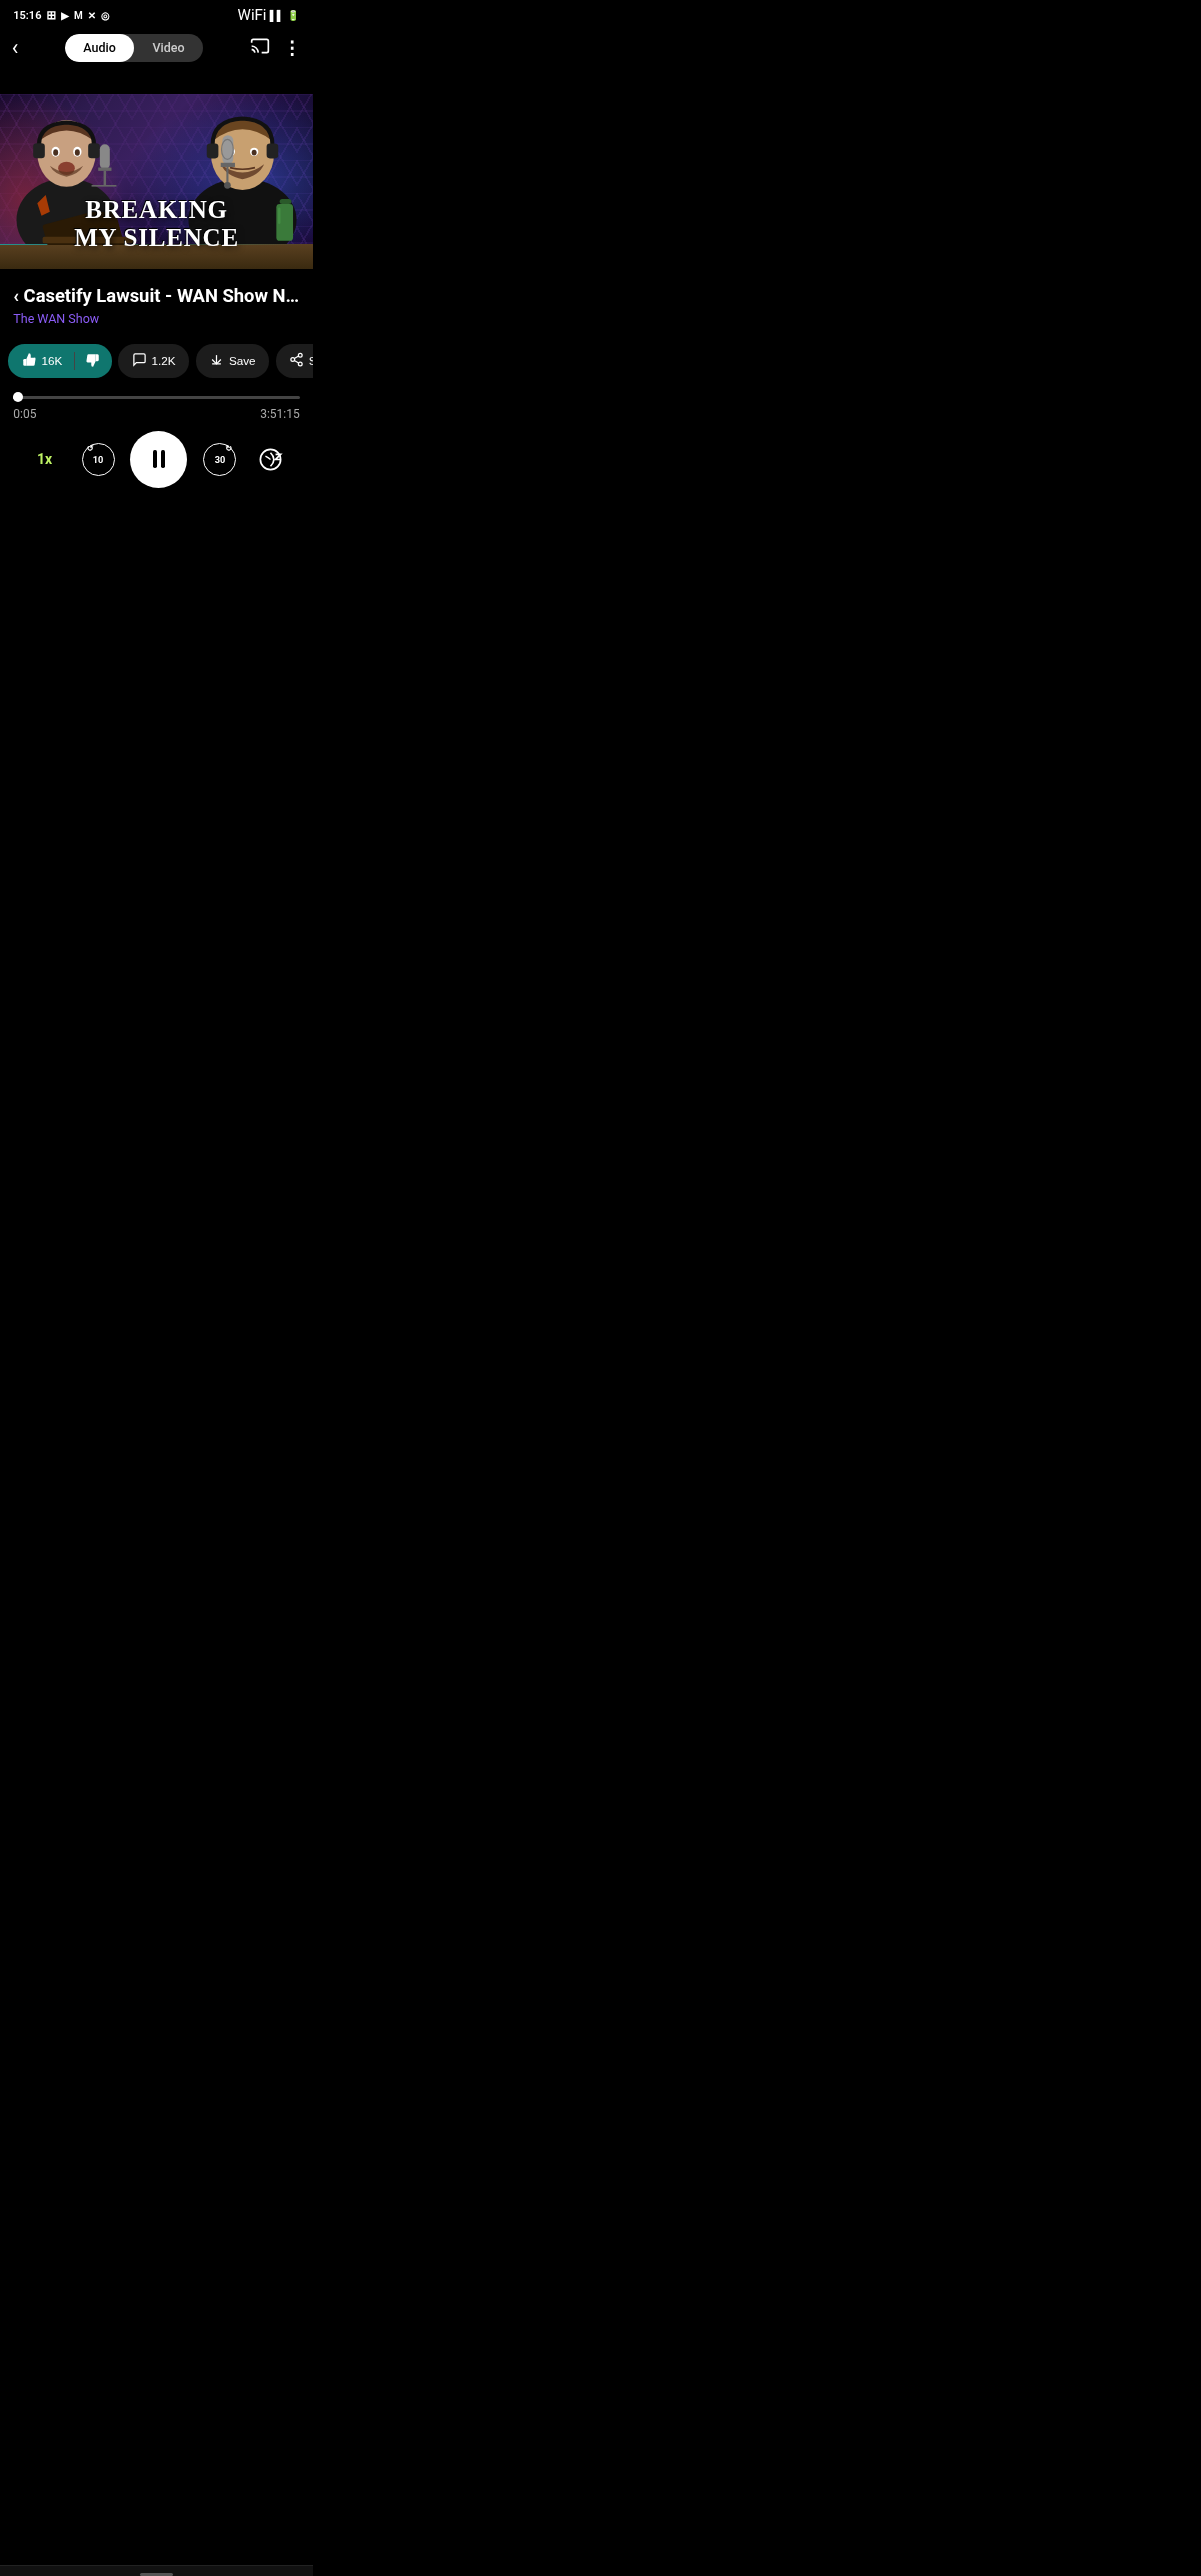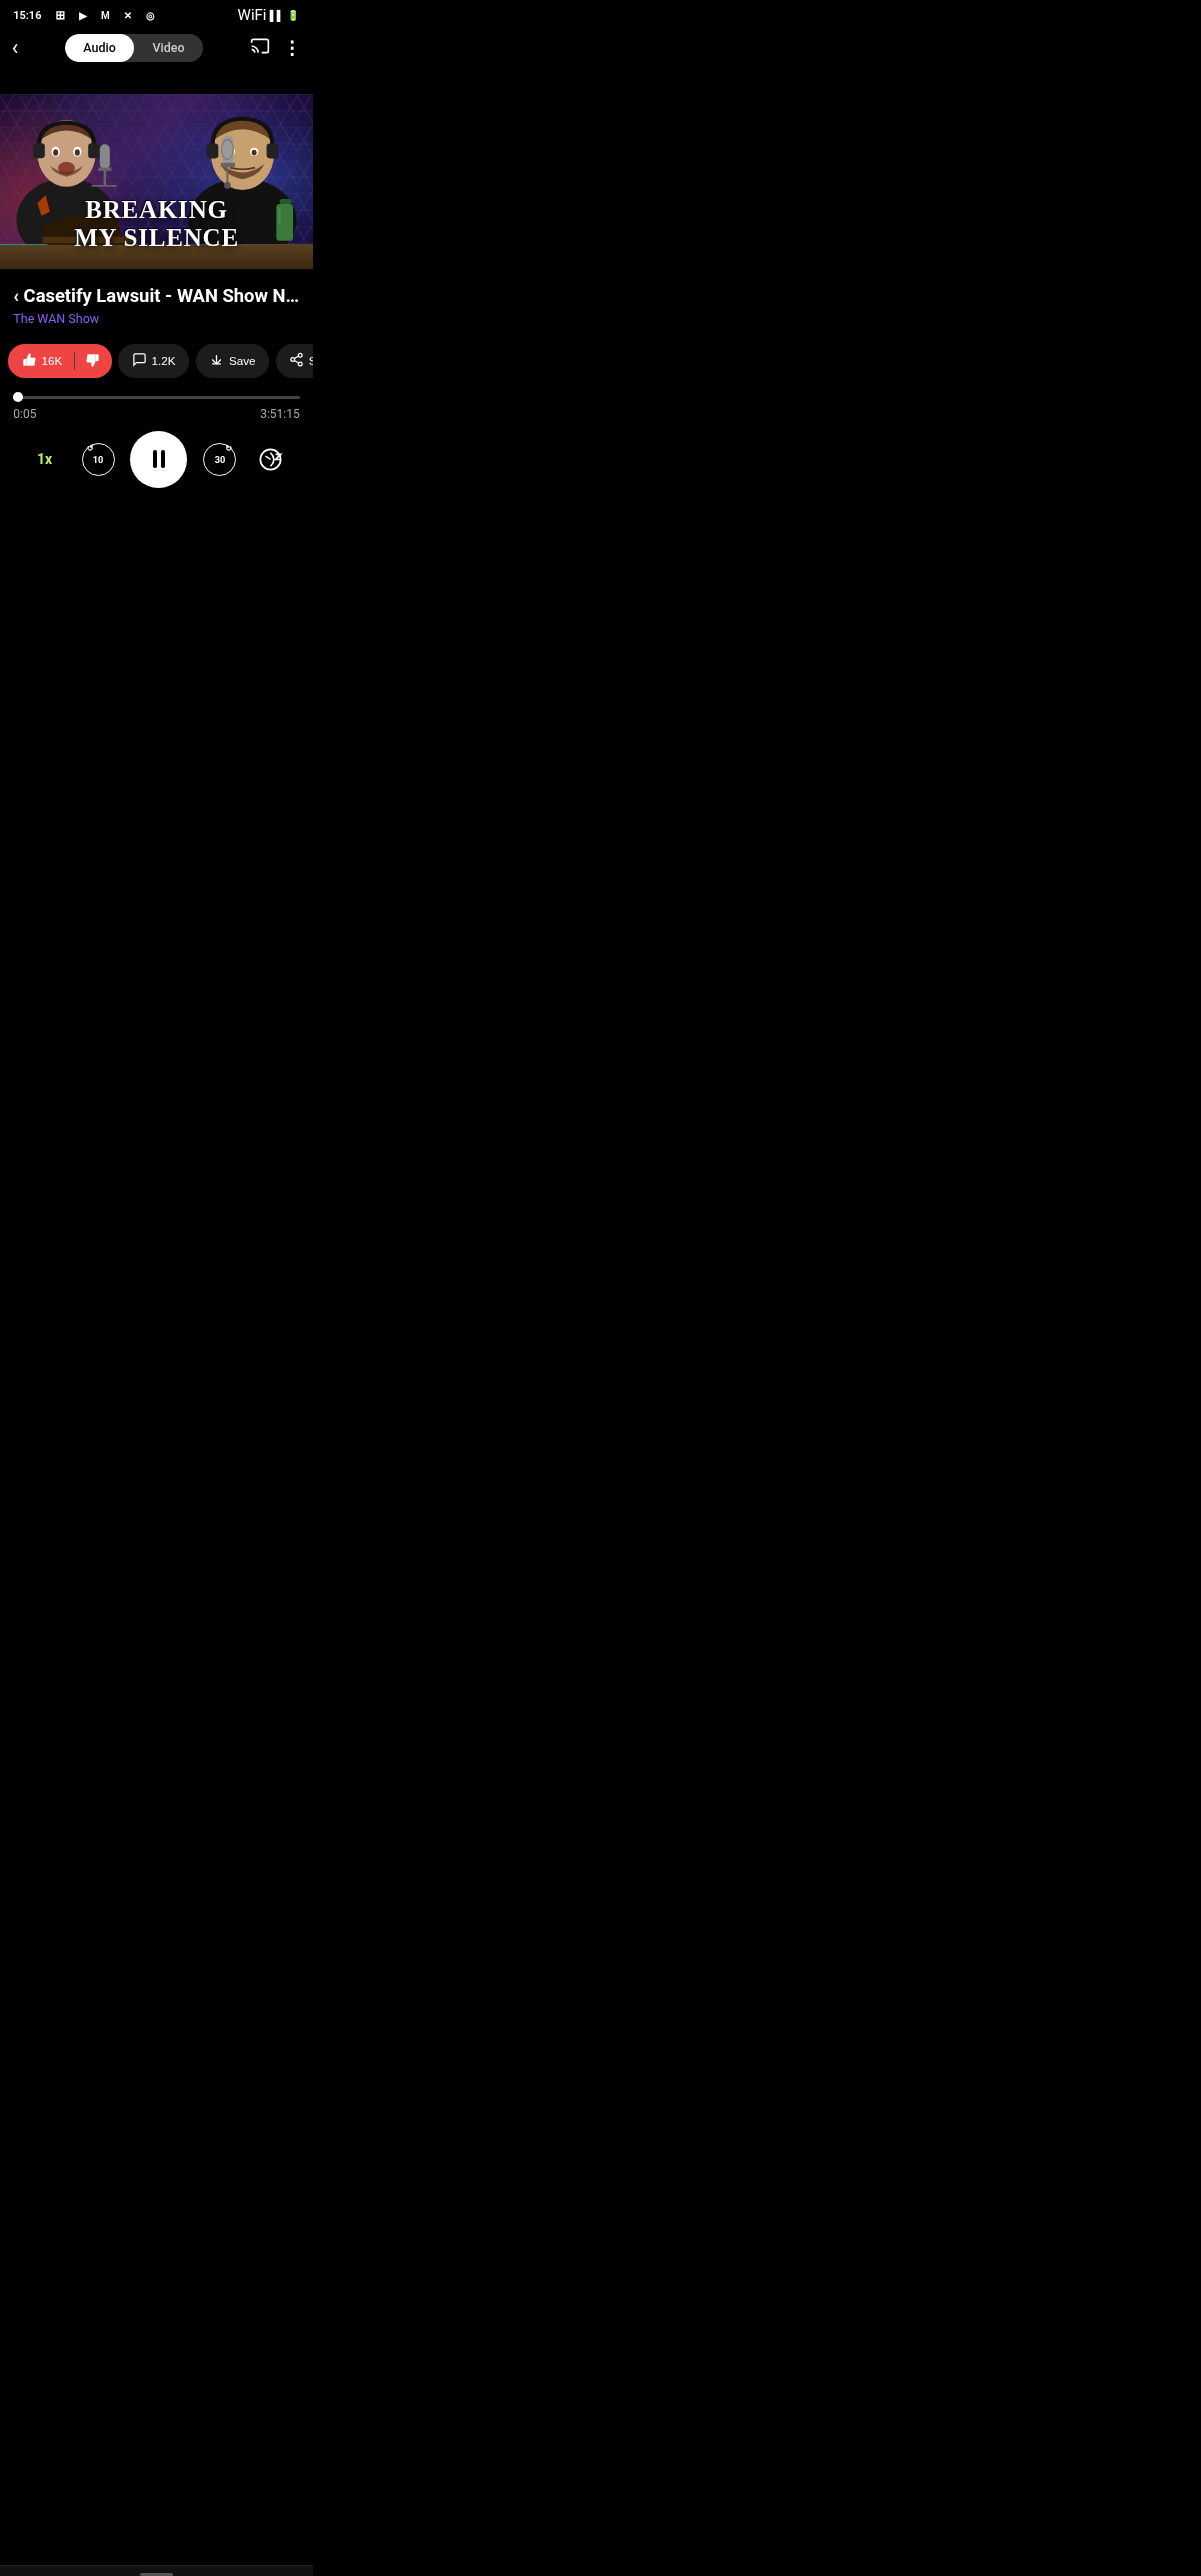--- a/index.html
+++ b/index.html
@@ -18,21 +18,21 @@
     .status-bar {
       display: flex;
       justify-content: space-between;
       align-items: center;
       padding: 6.7px 13.3px 3.3px;
       height: 27px;
     }
     .status-left {
       display: flex;
       align-items: center;
-      gap: 14px;
+      gap: 5px;
       font-size: 11px;
       font-weight: 600;
     }
     .status-right {
       display: flex;
       align-items: center;
       gap: 3.3px;
     }
 
     
@@ -187,21 +187,21 @@
       white-space: nowrap;
       flex-shrink: 0;
       border: none;
       color: #fff;
       font-size: 11.7px;
       font-weight: 500;
     }
     .like-dislike {
       display: flex;
       align-items: center;
-      background: #ef4444;
+      background: #0f766e;
       border-radius: 16.7px;
       overflow: hidden;
       flex-shrink: 0;
     }
     .like-part {
       display: flex;
       align-items: center;
       gap: 5px;
       padding: 8.3px 11.7px 8.3px 13.3px;
       cursor: pointer;

